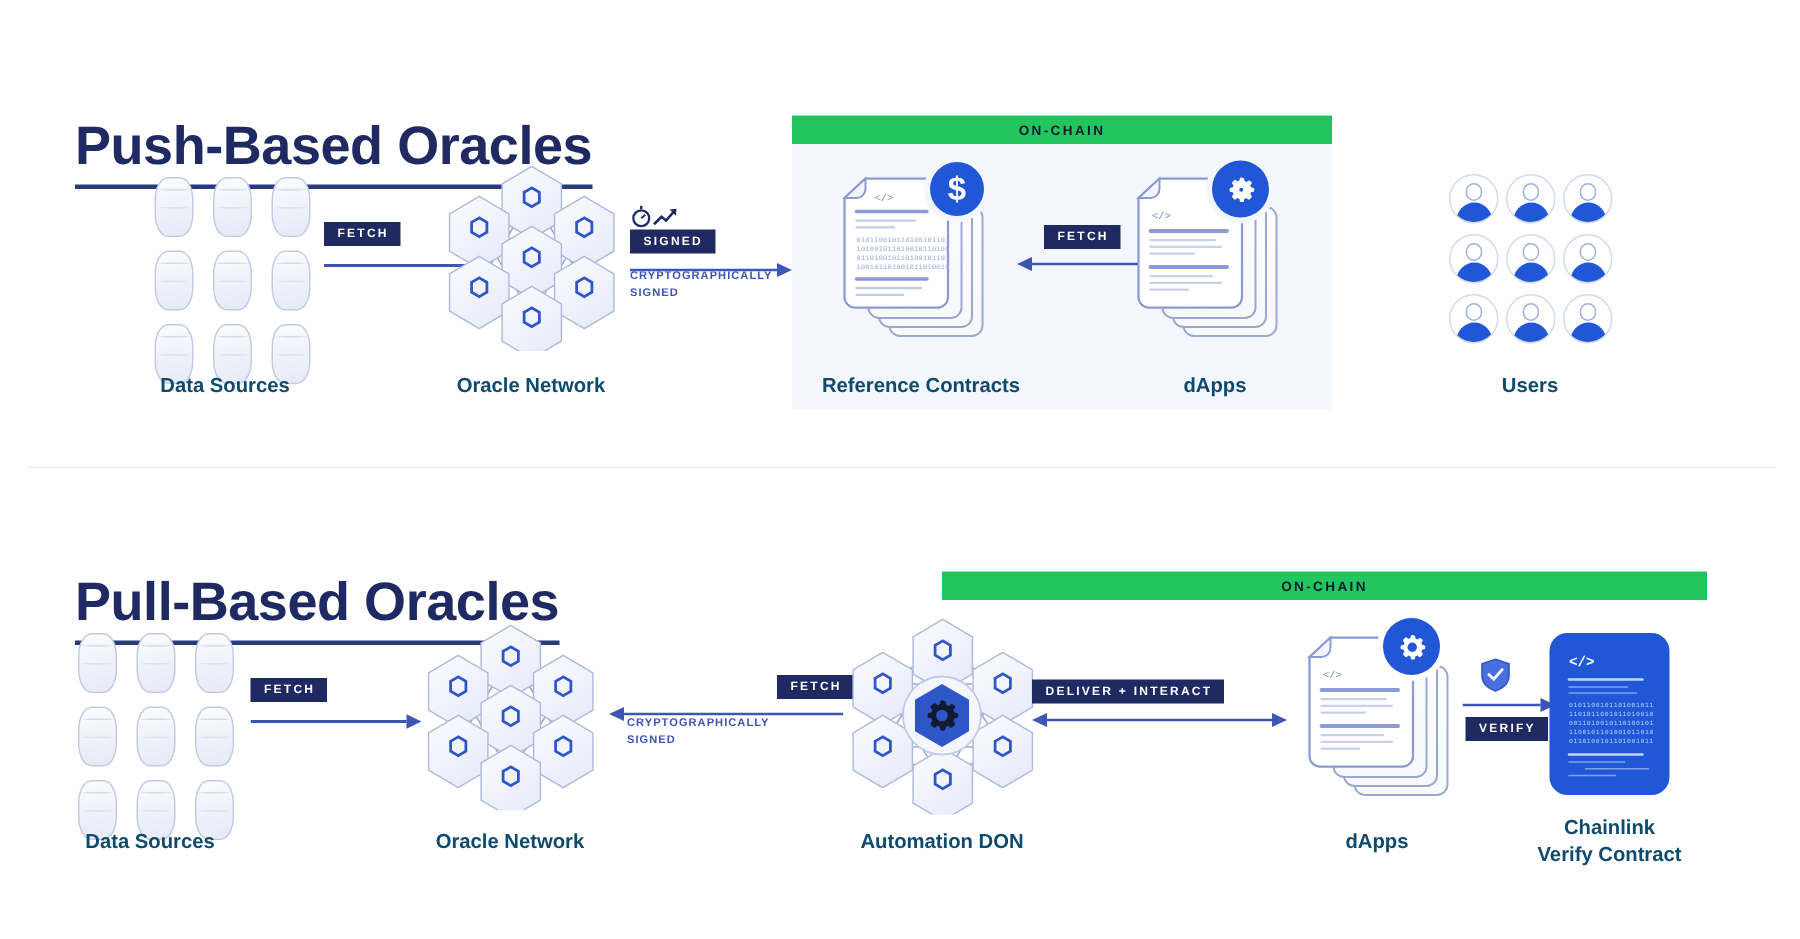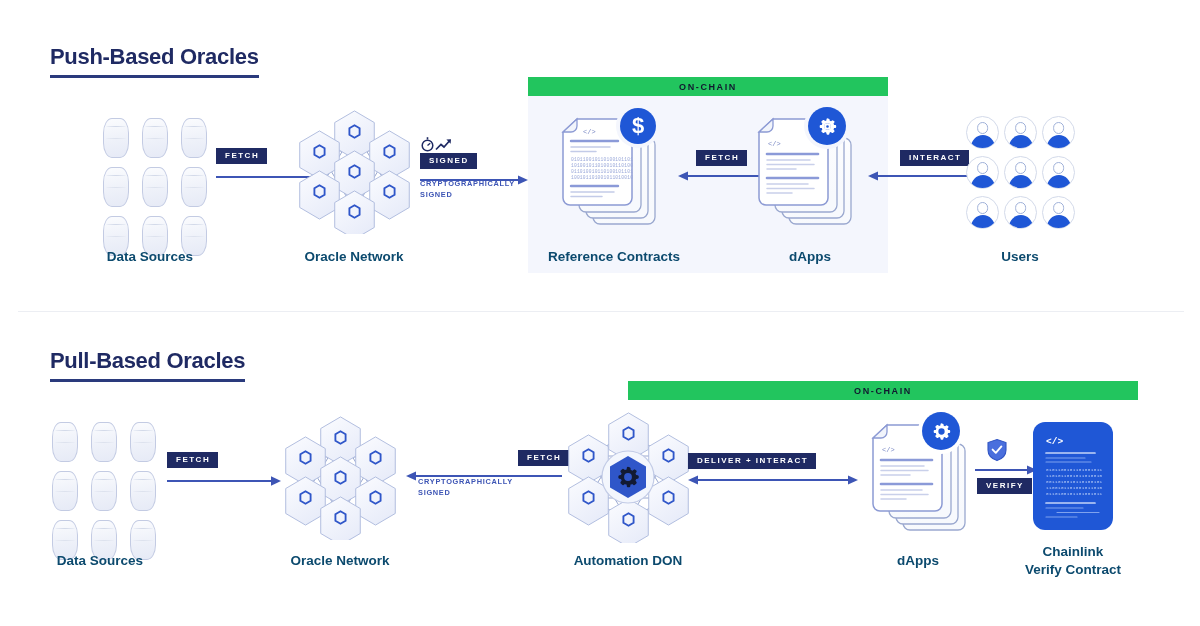--- a/index.html
+++ b/index.html
@@ -7,27 +7,28 @@
     width: 1200px; height: 626px;
     background: #ffffff;
     font-family: "Liberation Sans", sans-serif;
     overflow: hidden;
   }
   .canvas { position: relative; width: 1200px; height: 626px; }
 
   
   .section-title {
     position: absolute;
-    font-size: 22px;
+    font-size: 36px;
     font-weight: bold;
     color: #1f2a63;
     letter-spacing: -0.3px;
     padding-bottom: 5px;
     border-bottom: 3px solid #2a3a7c;
     white-space: nowrap;
+    margin-top: 32px;
   }
 
   
   .divider {
     position: absolute;
     height: 1px;
     background: #eceef3;
   }
 
   
@@ -336,27 +337,20 @@
   </svg>
   <div class="badge-circle" style="left:808px; top:107px; width:38px; height:38px;">
     <svg width="21" height="21" viewBox="0 0 24 24">
       <path fill="#ffffff" d="M12 8.2a3.8 3.8 0 1 0 0 7.6 3.8 3.8 0 0 0 0-7.6zm0 2.3a1.5 1.5 0 1 1 0 3 1.5 1.5 0 0 1 0-3z"></path>
       <path fill="#ffffff" d="M10.6 1.6h2.8l.45 2.5 1.35.56 2.1-1.45 2 2-1.45 2.1.56 1.35 2.5.45v2.8l-2.5.45-.56 1.35 1.45 2.1-2 2-2.1-1.45-1.35.56-.45 2.5h-2.8l-.45-2.5-1.35-.56-2.1 1.45-2-2 1.45-2.1-.56-1.35-2.5-.45v-2.8l2.5-.45.56-1.35-1.45-2.1 2-2 2.1 1.45 1.35-.56z" opacity="0.001"></path>
       <path fill="#ffffff" d="M12 2.6c-.55 0-1 .38-1.08.9l-.23 1.5a7.6 7.6 0 0 0-1.5.62l-1.2-.93a1.1 1.1 0 0 0-1.43.1L5.3 6.05a1.1 1.1 0 0 0-.1 1.43l.93 1.2a7.6 7.6 0 0 0-.62 1.5l-1.5.23a1.1 1.1 0 0 0-.9 1.08v1.02c0 .55.38 1 .9 1.08l1.5.23c.15.53.36 1.03.62 1.5l-.93 1.2a1.1 1.1 0 0 0 .1 1.43l1.26 1.26c.39.39 1 .43 1.43.1l1.2-.93c.47.26.97.47 1.5.62l.23 1.5c.08.52.53.9 1.08.9h1.02c.55 0 1-.38 1.08-.9l.23-1.5a7.6 7.6 0 0 0 1.5-.62l1.2.93c.43.33 1.04.29 1.43-.1l1.26-1.26a1.1 1.1 0 0 0 .1-1.43l-.93-1.2c.26-.47.47-.97.62-1.5l1.5-.23a1.1 1.1 0 0 0 .9-1.08v-1.02c0-.55-.38-1-.9-1.08l-1.5-.23a7.6 7.6 0 0 0-.62-1.5l.93-1.2a1.1 1.1 0 0 0-.1-1.43L18.7 5.3a1.1 1.1 0 0 0-1.43-.1l-1.2.93a7.6 7.6 0 0 0-1.5-.62l-.23-1.5a1.1 1.1 0 0 0-1.08-.9zM12 8.4a3.6 3.6 0 1 1 0 7.2 3.6 3.6 0 0 1 0-7.2z"></path>
     </svg>
   </div>
   <div class="node-label" style="left:730px; top:248px; width:160px;">dApps</div>
 
-  <div class="arrow-group" style="left:868px; top:150px; width:100px; height:34px;">
-    <div class="badge" style="left:32px; top:0;">INTERACT</div>
-    <svg class="arrow-line" style="left:0; top:20px;" width="100" height="12">
-      <line x1="10" y1="6" x2="100" y2="6" stroke="#3d55b5" stroke-width="1.8"></line>
-      <path d="M10 1.4 L0 6 L10 10.6 Z" fill="#3d55b5"></path>
-    </svg>
-  </div>
 
   <div class="avatar-grid" style="left:966px; top:116px; grid-template-columns:repeat(3,33px); grid-template-rows:repeat(3,33px); gap:7px 5px;">
     <div class="avatar">
         <div class="head"></div>
         <div class="body"></div>
       </div>
     <div class="avatar">
         <div class="head"></div>
         <div class="body"></div>
       </div>

